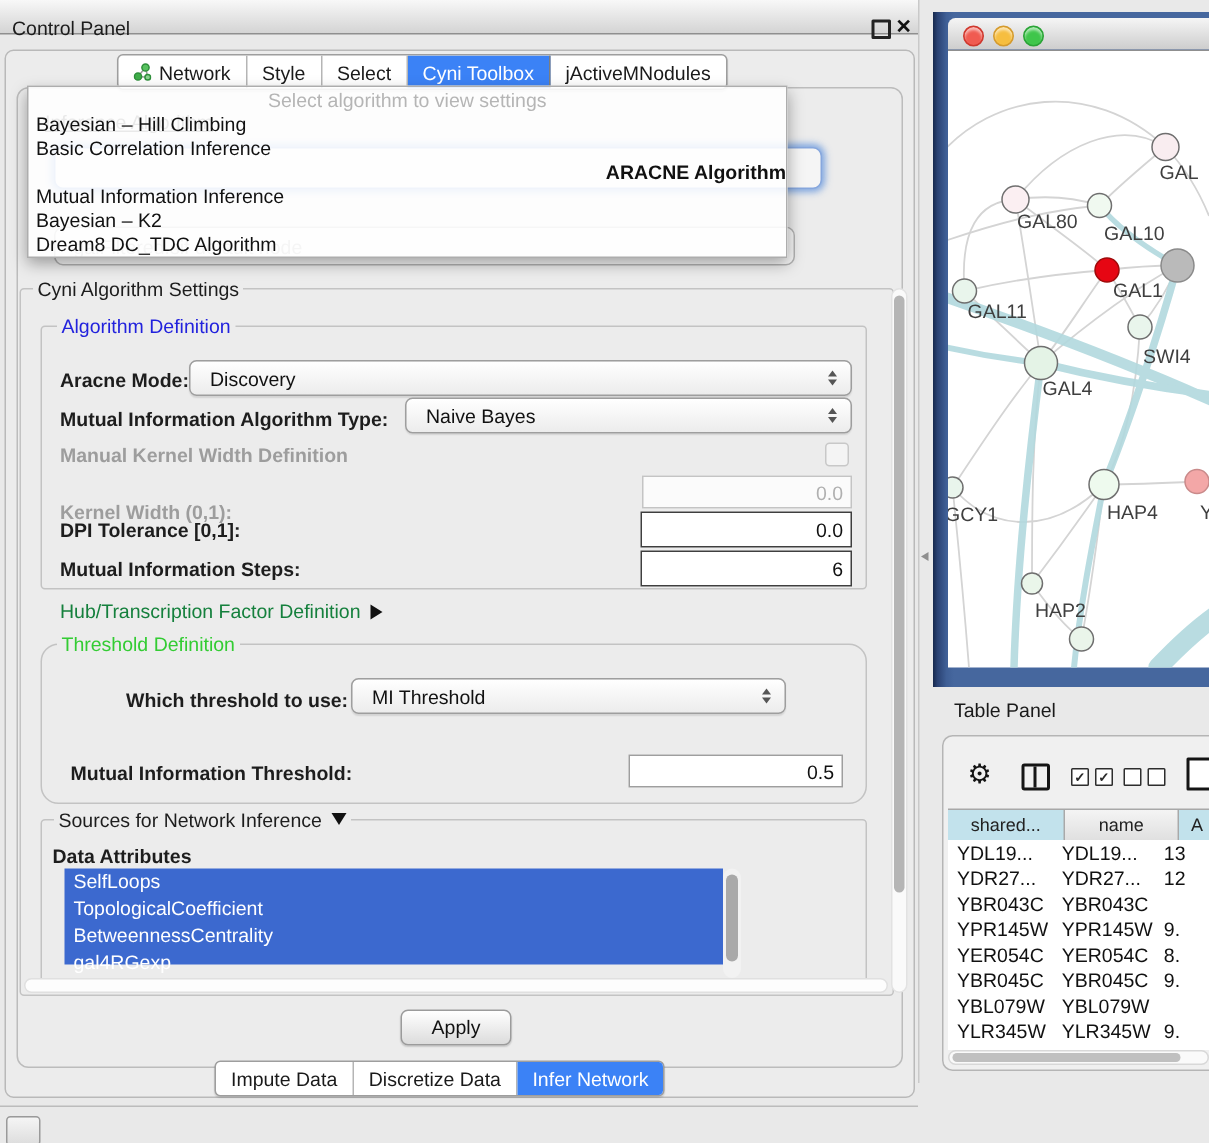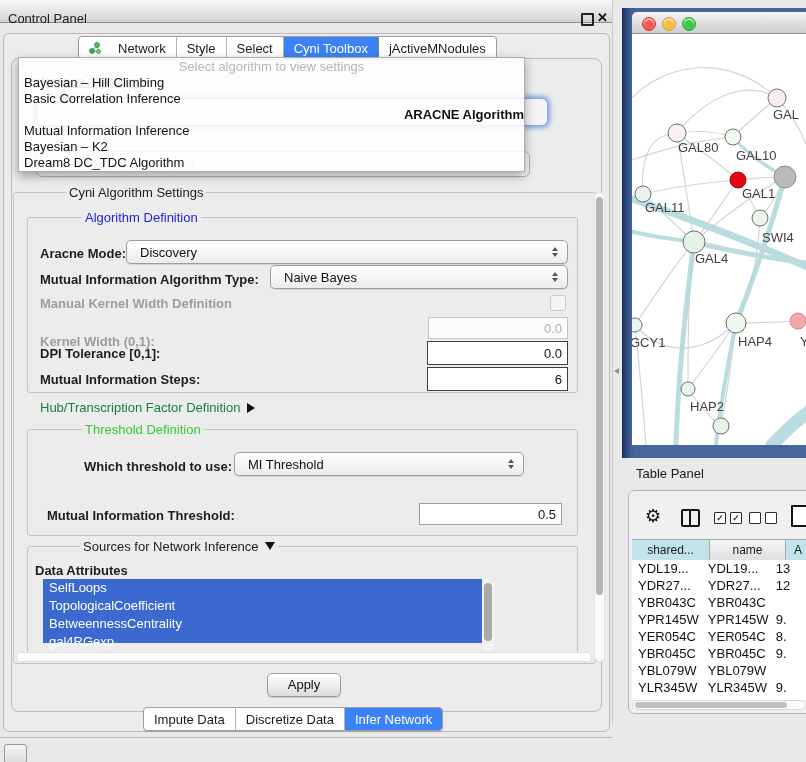--- a/index.html
+++ b/index.html
@@ -9,37 +9,37 @@
   
   .cp-win{left:0;top:8;width:612px;height:722px;background:#e9e9e9;border-right:1px solid #c9c9c9;}
   .cp-titlebar{left:0;top:8;width:612px;height:22px;background:linear-gradient(#f8f8f8,#d4d4d4);border-bottom:1px solid #8f8f8f;}
   .cp-title{left:8px;top:11px;font-size:13px;color:#1c1c1c;}
   .float-ico{left:581px;top:13px;width:9px;height:9px;border:2px solid #222;border-radius:1px;}
   .close-ico{left:597px;top:10px;font-size:13px;font-weight:bold;color:#111;}
   .outer-pane{left:3px;top:33px;width:605px;height:697px;border:1px solid #b9b9b9;border-radius:6px;background:#ececec;}
   .inner-pane{left:11px;top:58px;width:589px;height:652px;border:1px solid #bcbcbc;border-radius:8px;background:#ececec;}
   
   .seg{display:flex;height:22px;border:1px solid #9e9e9e;border-radius:4px;background:#fff;overflow:hidden;box-shadow:0 1px 1px rgba(0,0,0,.12);}
-  .seg .sg{display:flex;align-items:center;justify-content:center;font-size:13px;color:#1a1a1a;border-right:1px solid #b5b5b5;padding:0 10px;gap:17px;white-space:nowrap;}
+  .seg .sg{display:flex;align-items:center;justify-content:center;font-size:13px;color:#1a1a1a;border-right:1px solid #b5b5b5;padding:0 10px;gap:5px;white-space:nowrap;}
   .seg .sg:last-child{border-right:none;}
   .seg .sg.sel{background:#3b82f6;color:#fff;border-right-color:#7e7e7e;}
   .top-seg{left:78px;top:36px;}
   .bot-seg{left:143px;top:707px;}
   
   .popup{left:18px;top:57px;width:505px;height:113px;background:rgba(255,255,255,.88);border:1px solid #adadad;box-shadow:0 4px 10px rgba(0,0,0,.35);z-index:10;}
   .dd-prompt{height:17px;line-height:17px;text-align:center;color:#b5b5b5;font-size:13px;}
   .dd-item{height:16px;line-height:16px;padding-left:5px;font-size:13px;color:#111;}
   .dd-item.bold{font-weight:bold;text-align:right;}
   
   .ghost-label{left:30px;top:74px;font-size:13px;color:#4a4a4a;z-index:2;text-decoration:underline;}
   .focus-combo{left:36px;top:98px;width:510px;height:26px;border-radius:6px;background:#f5f5f5;border:1px solid #87a7dd;box-shadow:0 0 5px 2px rgba(96,146,220,.8);z-index:2;}
   .net-combo{left:36px;top:151px;width:494px;height:26px;border-radius:6px;background:#f6f6f6;border:1px solid #b3b3b3;color:#a8a8a8;font-size:13px;line-height:26px;padding-left:12px;box-sizing:border-box;z-index:2;}
   
   .grp{border:1px solid #c3c3c3;border-radius:3px;}
-  .gtitle{position:absolute;top:-8px;left:8px;background:#ececec;padding:0 3px;font-size:13px;color:#1d1d1d;white-space:nowrap;margin-left:44px;}
+  .gtitle{position:absolute;top:-8px;left:8px;background:#ececec;padding:0 3px;font-size:13px;color:#1d1d1d;white-space:nowrap;}
   .gtitle.blue{color:#2222dd;}
   .gtitle.green{color:#33cc33;}
   .lab{font-size:13px;font-weight:bold;color:#1d1d1d;white-space:nowrap;}
   .lab.dis{color:#9d9d9d;}
   .plain{font-size:13px;color:#15803d;white-space:nowrap;}
   
   .combo{height:24px;border:1px solid #9e9e9e;border-radius:5px;background:linear-gradient(#ffffff,#ececec);box-shadow:0 1px 1px rgba(0,0,0,.1);font-size:13px;color:#111;line-height:24px;padding-left:13px;box-sizing:border-box;}
   .steps{position:absolute;right:9px;top:50%;transform:translateY(-50%);display:flex;flex-direction:column;gap:2px;}
   .steps i{display:block;width:0;height:0;border-left:3.5px solid transparent;border-right:3.5px solid transparent;}
   .steps .up{border-bottom:4px solid #555;}
@@ -177,21 +177,21 @@
   <div class="abs tf dis" style="left:428px;top:317px;width:140px;height:22px;">0.0</div>
   <div class="abs lab" style="left:40px;top:346px;">DPI Tolerance [0,1]:</div>
   <div class="abs tf" style="left:427px;top:341px;width:141px;height:24px;line-height:23px;">0.0</div>
   <div class="abs lab" style="left:40px;top:372px;">Mutual Information Steps:</div>
   <div class="abs tf" style="left:427px;top:367px;width:141px;height:24px;line-height:23px;">6</div>
 
   <div class="abs plain" style="left:40px;top:400px;">
     <span>Hub/Transcription Factor Definition</span><span class="tri-r"></span>
   </div>
 
-  <div class="abs grp" style="left:27px;top:429px;width:549px;height:105px;">
+  <div class="abs grp" style="left:27px;top:429px;width:549px;height:105px;border-radius:12px;">
     <span class="gtitle green" style="left:10px;">Threshold Definition</span>
   </div>
   <div class="abs lab" style="left:84px;top:459px;">Which threshold to use:</div>
   <div class="abs combo" style="left:234px;top:452px;width:290px;">
     <span>MI Threshold</span>
     <span class="steps">
         <i class="up"></i>
         <i class="dn"></i>
       </span>
   </div>

